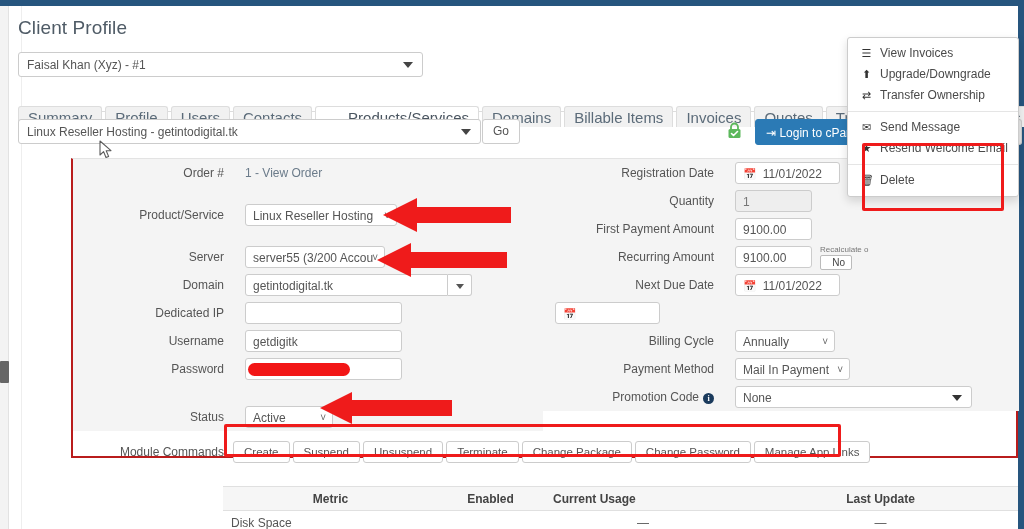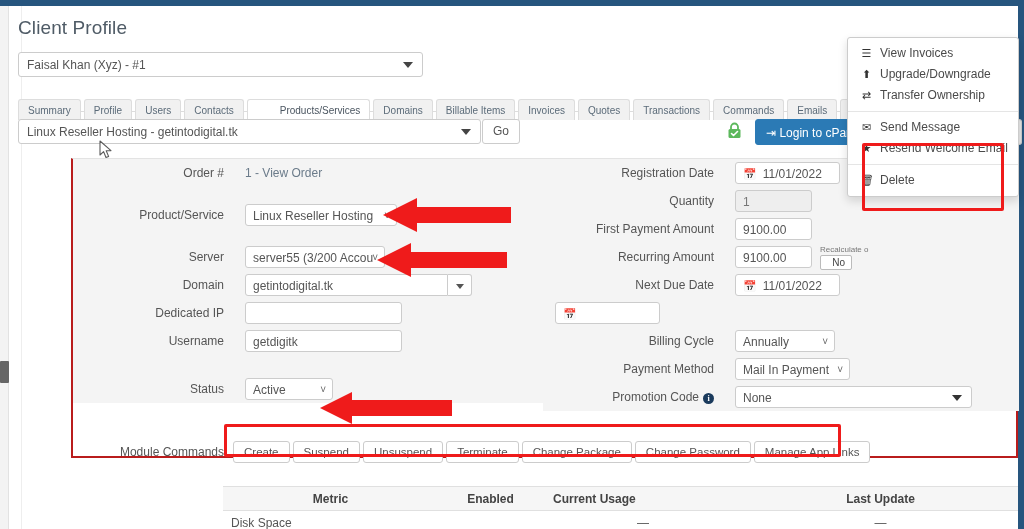--- a/index.html
+++ b/index.html
@@ -64,22 +64,22 @@
 
   
   .tabs {
     position:absolute; left:-5px; top:82px; width:1000px; height:24px;
     border-bottom:1px solid #ddd;
     display:flex; align-items:flex-end; gap:3px;
   }
   .tab {
     height:21px; padding:0 9px; line-height:21px;
     background:#f1f1f1; border:1px solid #ddd; border-bottom:none;
-    border-radius:3px 3px 0 0; font-size:10px; color:#5b6b79;
-    white-space:nowrap; position:relative; top:9px;
+    border-radius:3px 3px 0 0; font-size:15px; color:#5b6b79;
+    white-space:nowrap; position:relative; top:16px;
   }
   .tab.active { background:#ffffff; border-bottom:1px solid #fff; color:#4a5560;padding-left:32px; }
 
   
   .svc-row { position:absolute; left:-5px; top:113px; width:1000px; height:28px; }
   .svc-select {
     position:absolute; left:0; top:0; width:463px; height:25px;
     border:1px solid #ccc; border-radius:3px; background:#fff;
     font-size:12px; color:#555; padding:4px 24px 4px 8px; line-height:17px;
     white-space:nowrap; overflow:hidden;
@@ -397,20 +397,28 @@
           </div>
         </div>
 
         <div class="form-row stripe">
           <div class="lbl">Username</div>
           <div class="fld">
             <div class="fakein" style="width:157px;">getdigitk</div>
           </div>
         </div>
 
+        <div class="form-row stripe">
+          <div class="lbl">Password</div>
+          <div class="fld">
+            <div class="fakein" style="width:157px;position:relative;">
+              <span class="pw-bar"></span>
+            </div>
+          </div>
+        </div>
 
         <div class="form-row stripe" style="height:20px;"></div>
 
         <div class="form-row stripe">
           <div class="lbl">Status</div>
           <div class="fld">
             <div class="sel" style="width:88px;">
               <span>Active</span>
               <span class="chev">˅</span>
             </div>

